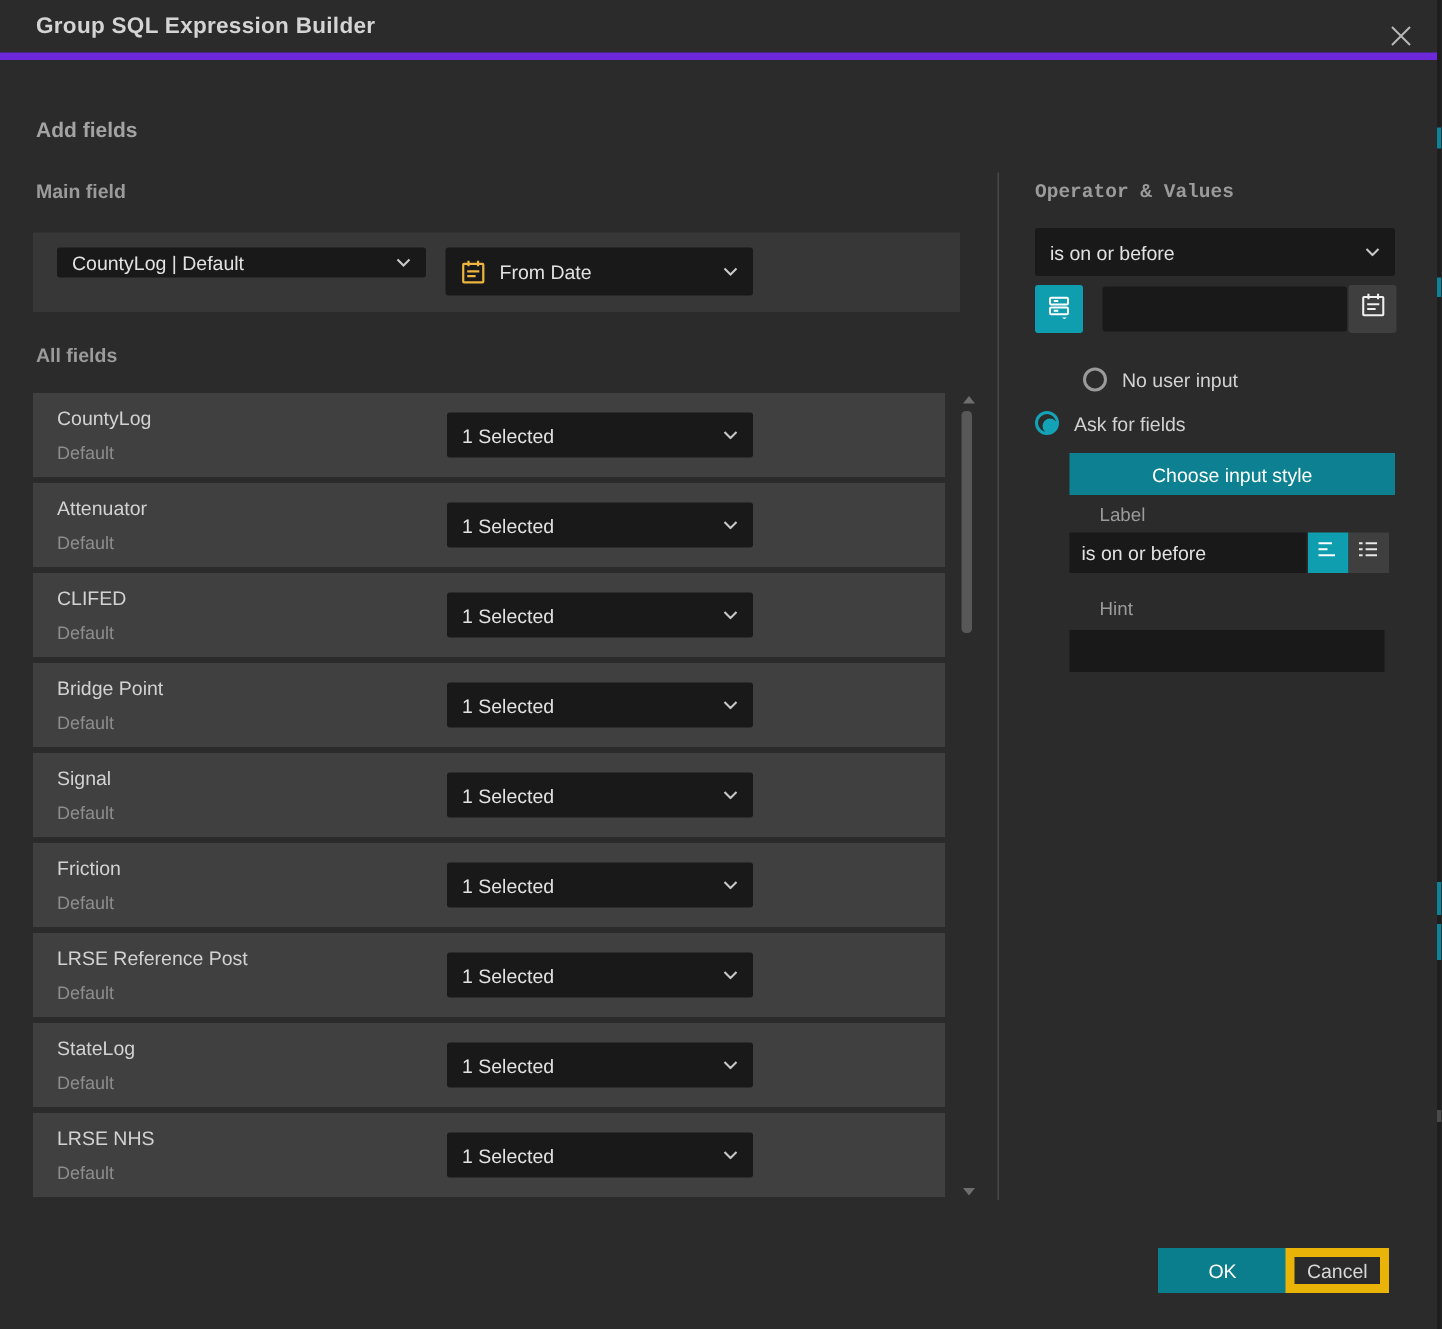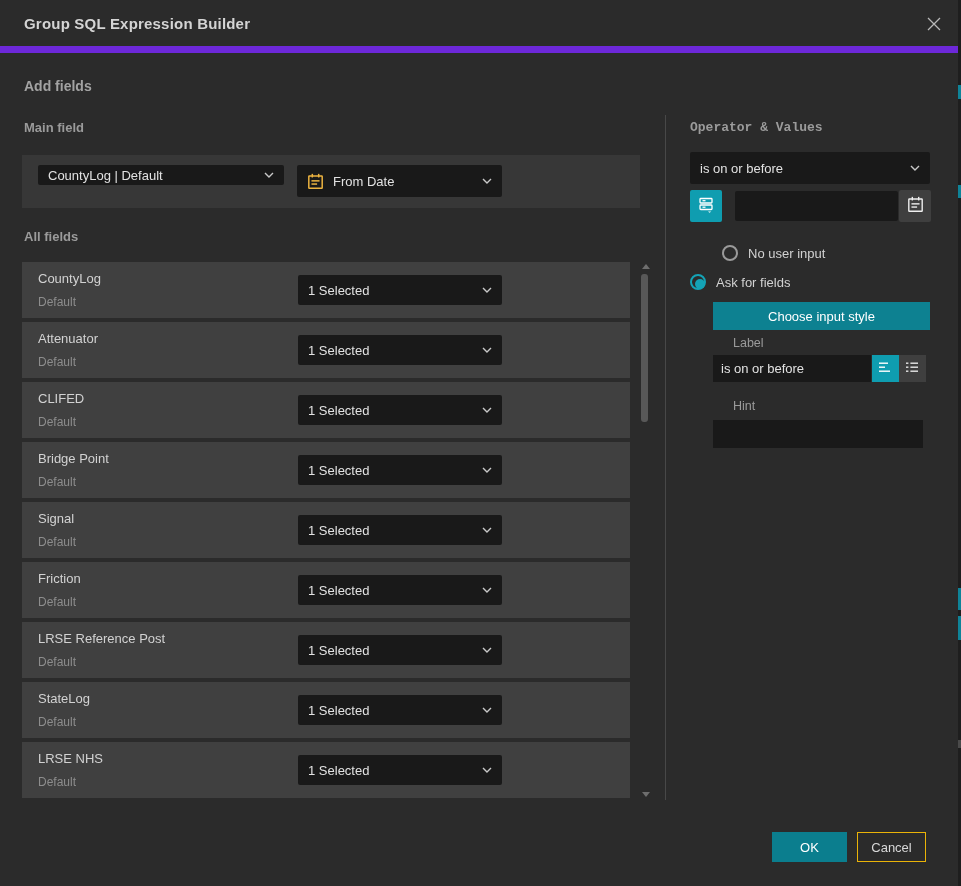--- a/index.html
+++ b/index.html
@@ -7,22 +7,22 @@
   body {
     font-family:"Liberation Sans", sans-serif;
     background:#2b2b2b;
     color:#d6d6d6;
     position:relative;
   }
   .dialog { position:absolute; inset:0; background:#2b2b2b; }
 
   
   .titlebar {
-    position:absolute; left:0; top:0; width:958px; height:53px;
-    border-bottom:7px solid #6d28d9;
+    position:absolute; left:0; top:0; width:958px; height:40px;
+    border-bottom:5px solid #6d28d9;
     display:flex; align-items:center;
   }
   .titlebar .title {
     margin-left:24px; font-size:15px; font-weight:bold; color:#d4d4d4; letter-spacing:.2px;
   }
   .close-btn {
     position:absolute; right:12px; top:14px; width:24px; height:24px;
     display:flex; align-items:center; justify-content:center; cursor:pointer;
   }
 
@@ -115,27 +115,27 @@
   .icon-toggle.listic { left:899px; background:#3f3f3f; }
 
   .hint-input {
     position:absolute; left:713px; top:420px; width:210px; height:28px;
     background:#191919; border:none; color:#e2e2e2; font-size:13px; padding:0 8px;
     font-family:"Liberation Sans", sans-serif;
   }
 
   
   .ok-btn {
-    position:absolute; left:772px; top:832px; width:75px; height:30px;
+    position:absolute; left:772px; top:832px; width:86px; height:30px;
     background:#0b7e8e; color:#fff; border:none; font-size:13px; cursor:pointer;
     font-family:"Liberation Sans", sans-serif;
   }
   .cancel-btn {
     position:absolute; left:857px; top:832px; width:69px; height:30px;
-    background:transparent; color:#d8d8d8; border:1px solid #eab308; font-size:13px; cursor:pointer;
+    background:transparent; color:#d8d8d8; border:6px solid #eab308; font-size:13px; cursor:pointer;
     font-family:"Liberation Sans", sans-serif;
   }
 
   
   .edge { position:absolute; right:0; top:0; width:3px; height:886px; background:#1e1e1e; }
   .edge .teal { position:absolute; left:0; width:3px; background:#0e8398; }
   .edge .t1 { top:85px; height:14px; }
   .edge .t2 { top:185px; height:13px; }
   .edge .t3 { top:588px; height:22px; }
   .edge .t4 { top:616px; height:24px; }

